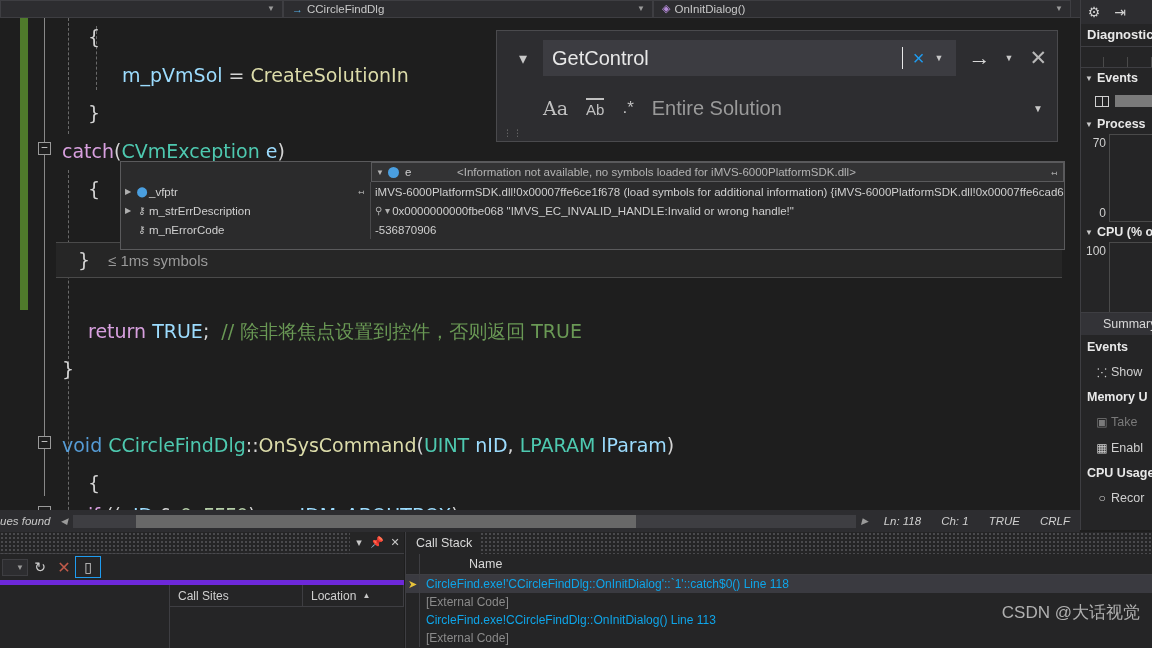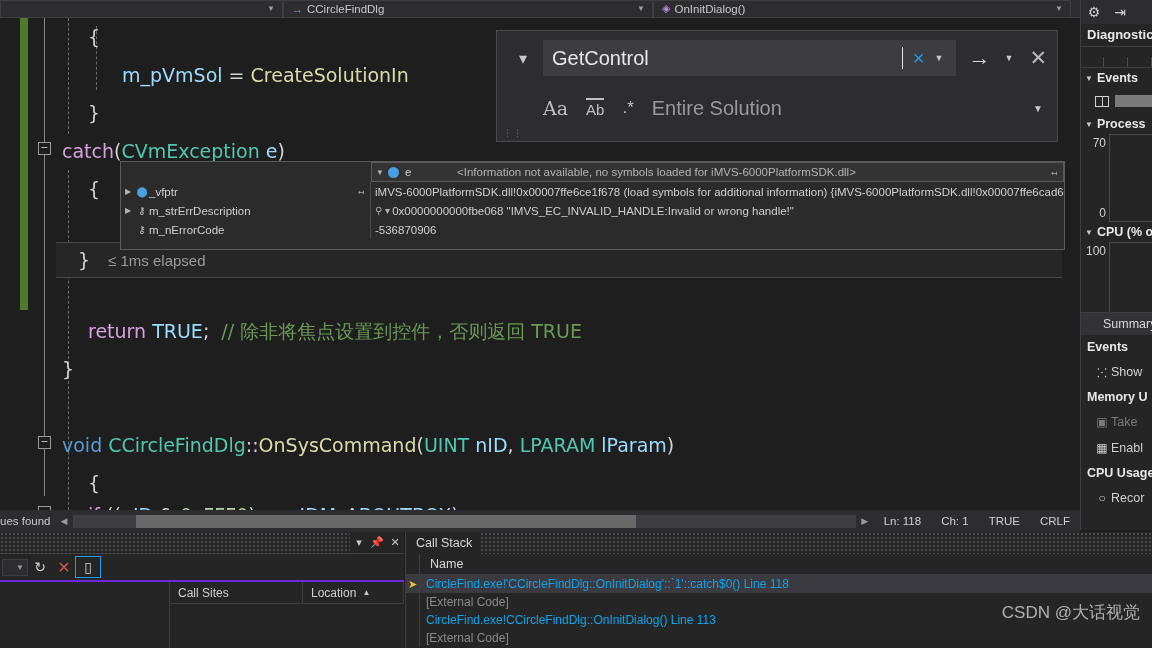--- a/index.html
+++ b/index.html
@@ -142,21 +142,21 @@
   }
   .vs-arrow { width: 20px; height: 16px; color: #9a9a9a; text-align: center;
               font-size: 8px; line-height: 16px; }
   .vs-mark { position: absolute; left: 2px; width: 16px; }
   .vs-thumb { position: absolute; left: 0; width: 20px; background: #4f4f55; }
 
   
   .hbar {
     position: absolute; left: 0; top: 510px; width: 1080px; height: 22px;
     background: #2d2d30; display: flex; align-items: center;
-    font-size: 11.5px; color: #c8c8c8;
+    font-size: 11.5px; color: #c8c8c8; font-style: italic;
   }
   .hb-issues { width: 55px; padding-left: 0; color: #c8c8c8; }
   .hb-leftarr, .hb-rightarr { width: 18px; text-align: center; color: #9a9a9a; font-size: 9px; }
   .hb-track { flex: 1; height: 13px; background: #3e3e42; position: relative; }
   .hb-thumb { position: absolute; left: 63px; top: 0; width: 500px; height: 13px; background: #686868; }
   .hb-stat { padding: 0 10px; color: #d0d0d0; }
 
   
   .diagpanel {
     position: absolute; right: 0; top: 0; width: 72px; height: 530px;
@@ -202,40 +202,40 @@
              background-image: radial-gradient(#4a4a4d 1px, transparent 1px);
              background-size: 4px 4px; background-position: 0 4px; }
   .cap-ico { width: 18px; text-align: center; color: #c8c8c8; font-size: 11px; }
   .bl-toolbar { height: 26px; display: flex; align-items: center; padding-left: 2px; }
   .tb-combo { width: 26px; height: 17px; border: 1px solid #3e3e42; background: #2d2d30;
               display: flex; align-items: center; justify-content: flex-end;
               padding-right: 3px; color: #9a9a9a; font-size: 8px; }
   .tb-ico { width: 24px; text-align: center; font-size: 14px; color: #d0d0d0; }
   .tb-ico.red { color: #c05a4a; font-size: 16px; }
   .tb-ico.sel { outline: 1px solid #1f9cf0; height: 20px; line-height: 20px; }
-  .bl-grid { display: flex; height: 68px; border-top: 2px solid #6d28d9; }
+  .bl-grid { display: flex; height: 68px; border-top: 5px solid #6d28d9; }
   .bl-left { width: 170px; border-right: 1px solid #3e3e42; }
   .bl-cols { flex: 1; }
   .bl-hdr { display: flex; height: 22px; border-bottom: 1px solid #3e3e42; }
   .bl-th { font-size: 12px; color: #d0d0d0; padding-left: 8px; line-height: 22px;
            border-right: 1px solid #3e3e42; display: flex; align-items: center; }
   .bl-th.c1 { width: 133px; }
   .bl-th.c2 { flex: 1; }
   .sort-ico { margin-left: 6px; font-size: 8px; color: #c8c8c8; }
 
   
   .cspanel { position: absolute; left: 405px; top: 532px; width: 747px; height: 116px;
              background: #252526; border-left: 1px solid #3e3e42; }
   .cs-caption { height: 22px; display: flex; align-items: center; justify-content: flex-end; }
   .cs-title { font-size: 12.5px; color: #d8d8d8; padding-left: 10px; }
   .cs-dots { flex: 1; height: 22px; margin-left: 8px;
              background-image: radial-gradient(#4a4a4d 1px, transparent 1px);
              background-size: 4px 4px; background-position: 0 8px; }
   .cs-hdr { height: 21px; display: flex; align-items: center;
-            border-bottom: 1px solid #3e3e42; }
+            border-bottom: 1px solid #3e3e42; gap: 39px; }
   .cs-gut { width: 14px; height: 21px; border-right: 1px solid #3e3e42; }
   .cs-th { font-size: 12.5px; color: #d8d8d8; padding-left: 10px; }
   .cs-row { height: 18px; display: flex; align-items: center; font-size: 12px; }
   .cs-row.sel { background: #3a3a40; }
   .cs-rowgut { width: 14px; height: 18px; border-right: 1px solid #3e3e42;
                text-align: center; line-height: 18px; }
   .cs-yellow { color: #e8c33a; font-size: 11px; }
   .cs-txt { padding-left: 6px; color: #0ea5e9; white-space: nowrap; }
   .cs-txt.ext { color: #8a8a8a; }
 
@@ -275,21 +275,21 @@
     <div class="indent-guide" style="left:68px; top:152px; height:370px;"></div>
 
     <div class="collapse-box" style="left:38px; top:124px;"><span>−</span></div>
     <div class="collapse-box" style="left:38px; top:418px;"><span>−</span></div>
     <div class="collapse-box" style="left:38px; top:488px;"><span>−</span></div>
 
     <div class="code" id="code-area"><div class="cl" style="top: 0px; left: 88px;"><span class="k-punc">{</span></div><div class="cl" style="top: 38px; left: 122px;"><span class="k-var">m_pVmSol </span><span class="k-punc">= </span><span class="k-fn">CreateSolutionIn</span></div><div class="cl" style="top: 76px; left: 88px;"><span class="k-punc">}</span></div><div class="cl" style="top: 114px; left: 62px;"><span class="k-ctrl">catch</span><span class="k-punc">(</span><span class="k-cls">CVmException</span><span class="k-var"> e</span><span class="k-punc">)</span></div><div class="cl" style="top: 152px; left: 88px;"><span class="k-punc">{</span></div><div class="cl" style="top: 266px; left: 62px;"></div><div class="cl" style="top: 294px; left: 88px;"><span class="k-ctrl">return </span><span class="k-var">TRUE</span><span class="k-punc">;  </span><span class="k-cmt">// 除非将焦点设置到控件，否则返回 TRUE</span></div><div class="cl" style="top: 332px; left: 62px;"><span class="k-punc">}</span></div><div class="cl" style="top: 408px; left: 62px;"><span class="k-type">void </span><span class="k-cls">CCircleFindDlg</span><span class="k-punc">::</span><span class="k-fn">OnSysCommand</span><span class="k-punc">(</span><span class="k-cls">UINT </span><span class="k-var">nID</span><span class="k-punc">, </span><span class="k-cls">LPARAM </span><span class="k-var">lParam</span><span class="k-punc">)</span></div><div class="cl" style="top: 446px; left: 88px;"><span class="k-punc">{</span></div><div class="cl" style="top: 478px; left: 88px;"><span class="k-ctrl">if </span><span class="k-punc">((</span><span class="k-var">nID </span><span class="k-punc">&amp; </span><span class="k-num">0xFFF0</span><span class="k-punc">) == </span><span class="k-var">IDM_ABOUTBOX</span><span class="k-punc">)</span></div></div>
 
     <div class="elapsed-row">
       <span class="elapsed-brace">}</span>
-      <span>≤ 1ms elapsed</span>
+      <span>≤ 1ms symbols</span>
     </div>
 
     <div class="datatip">
       <div class="dt-header">
         <span class="dt-expander">▼</span>
         <span class="dt-bubble"></span>
         <span class="dt-name-h">e</span>
         <span class="dt-val-h">&lt;Information not available, no symbols loaded for iMVS-6000PlatformSDK.dll&gt;</span>
         <span class="dt-pin">↤</span>
       </div>

